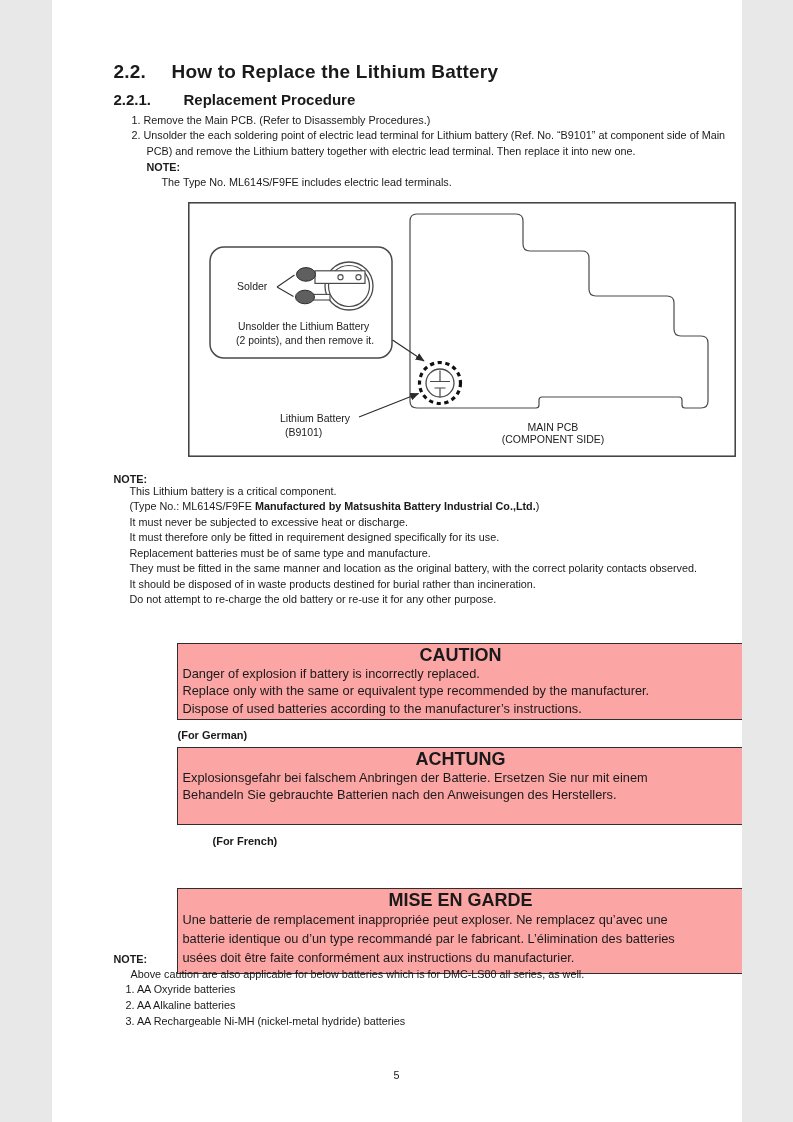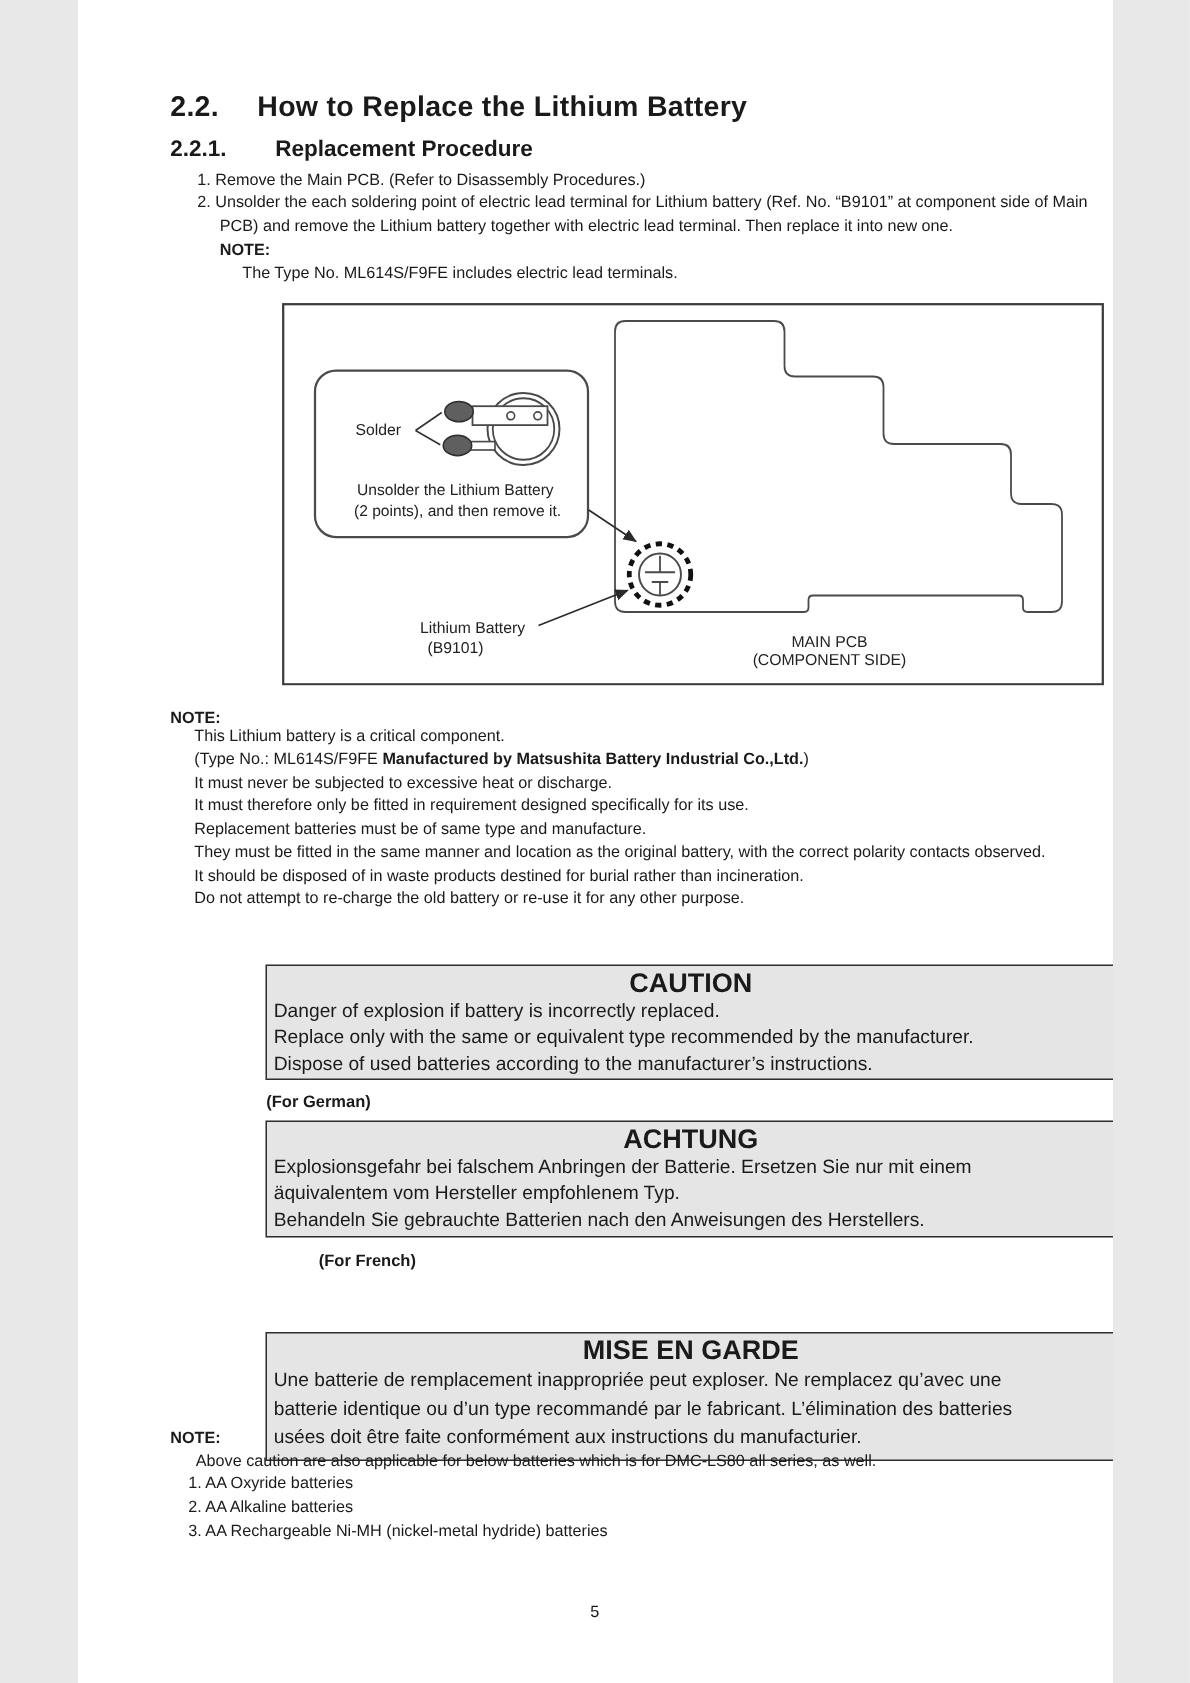--- a/index.html
+++ b/index.html
@@ -17,21 +17,21 @@
   .h1 .num{display:inline-block;width:58px;}
   .h2{font-size:15px;font-weight:bold;}
   .h2 .num{display:inline-block;width:70px;}
   .body-txt{font-size:10.8px;line-height:14px;}
   .bold{font-weight:bold;}
   .note-lines{position:absolute;left:78px;top:484px;}
   .note-lines div{font-size:10.8px;line-height:15.45px;white-space:nowrap;}
   .cau-label{font-size:11px;font-weight:bold;}
   .cau-box{
     position:absolute;left:125px;width:568px;
-    border:1.6px solid #2e2e2e;background:#e5e5e5;
+    border:1.6px solid #2e2e2e;background:#fca5a5;
     box-sizing:border-box;padding:1px 5px 0 5px;
   }
   .cau-title{font-size:18px;font-weight:bold;text-align:center;line-height:20px;}
   .cau-box .ln{font-size:12.8px;white-space:nowrap;}
   .cau-en .ln,.cau-de .ln{line-height:17.4px;}
   .cau-fr .ln{line-height:19px;}
   .figure{position:absolute;left:136px;top:202px;width:548px;height:255px;}
   .pagenum{position:absolute;left:0;top:1069px;width:100%;text-align:center;font-size:10.8px;}
   svg text{font-family:"Liberation Sans", sans-serif;fill:#222;}
 </style>
@@ -117,21 +117,20 @@
     <div class="cau-title">CAUTION</div>
     <div class="ln">Danger of explosion if battery is incorrectly replaced.</div>
     <div class="ln">Replace only with the same or equivalent type recommended by the manufacturer.</div>
     <div class="ln">Dispose of used batteries according to the manufacturer’s instructions.</div>
   </div>
 
   <div class="abs cau-label" style="left:126px;top:729px;">(For German)</div>
   <div class="cau-box cau-de" style="top:747px;height:78px;">
     <div class="cau-title">ACHTUNG</div>
     <div class="ln">Explosionsgefahr bei falschem Anbringen der Batterie. Ersetzen Sie nur mit einem</div>
-    <div class="ln">äquivalentem vom Hersteller empfohlenem Typ.</div>
     <div class="ln">Behandeln Sie gebrauchte Batterien nach den Anweisungen des Herstellers.</div>
   </div>
 
   <div class="abs cau-label" style="left:126px;top:835px;padding-left:35px;">(For French)</div>
   <div class="cau-box cau-fr" style="top:888px;height:86px;">
     <div class="cau-title">MISE EN GARDE</div>
     <div class="ln">Une batterie de remplacement inappropriée peut exploser. Ne remplacez qu’avec une</div>
     <div class="ln">batterie identique ou d’un type recommandé par le fabricant. L’élimination des batteries</div>
     <div class="ln">usées doit être faite conformément aux instructions du manufacturier.</div>
   </div>

